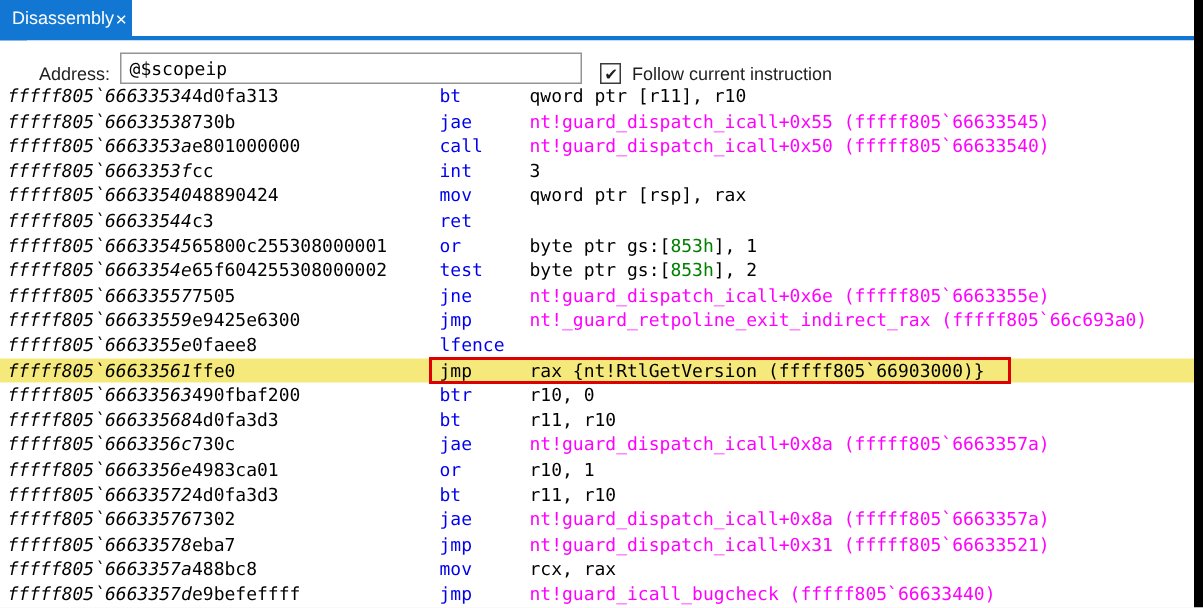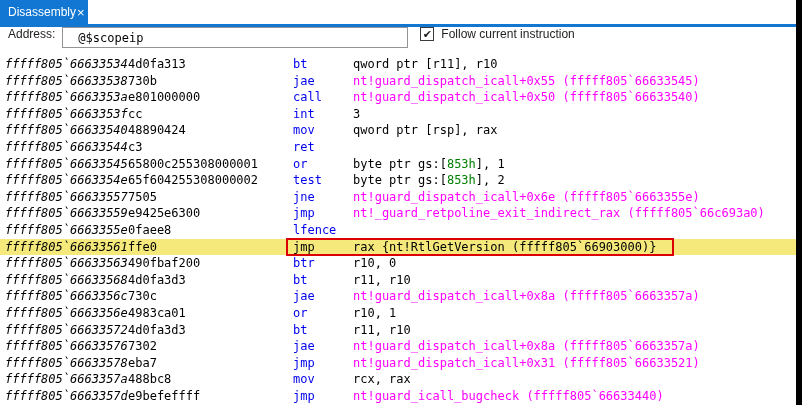--- a/index.html
+++ b/index.html
@@ -11,25 +11,25 @@
   
   .tabbar { height:24px; background:#ffffff; position:relative; }
   .tab {
     position:absolute; left:0; top:0; width:88px; height:24px;
     background:var(--accent); color:#ffffff; display:flex; align-items:center;
     padding:0 8px; font-size:12px;
   }
   .tab-close { margin-left:auto; font-size:13px; line-height:1; padding:0 1px; }
   .accent-line { height:3px; background:var(--accent); }
   
-  .toolbar { height:29px; display:flex; align-items:flex-start; font-size:12px; color:#1e1e1e; background:#fff; }
+  .toolbar { height:29px; display:flex; align-items:flex-end; font-size:12px; color:#1e1e1e; background:#fff;margin-left:18px; }
   .addr-label { margin:0 7px 0 8px; }
   input.addr {
-    width:346px; height:21px; border:1px solid #949494; background:#fff;
-    font-family:"DejaVu Sans Mono", monospace; font-size:12px; padding:1px 15px; color:#000;
+    width:308px; height:21px; border:1px solid #949494; background:#fff;
+    font-family:"DejaVu Sans Mono", monospace; font-size:12px; padding:1px 5px; color:#000;
   }
   .follow { display:flex; align-items:center; margin-left:12px; }
   .checkbox {
     width:14px; height:14px; border:1px solid #3b3b3b; background:#fff;
     display:flex; align-items:center; justify-content:center;
     font-size:11px; color:#1e1e1e; margin-right:7px;
   }
   
   .listing { font-family:"DejaVu Sans Mono", monospace; font-size:12px; color:#000; }
   .row { display:flex; height:16.6px; line-height:16.6px; white-space:pre; position:relative; }

